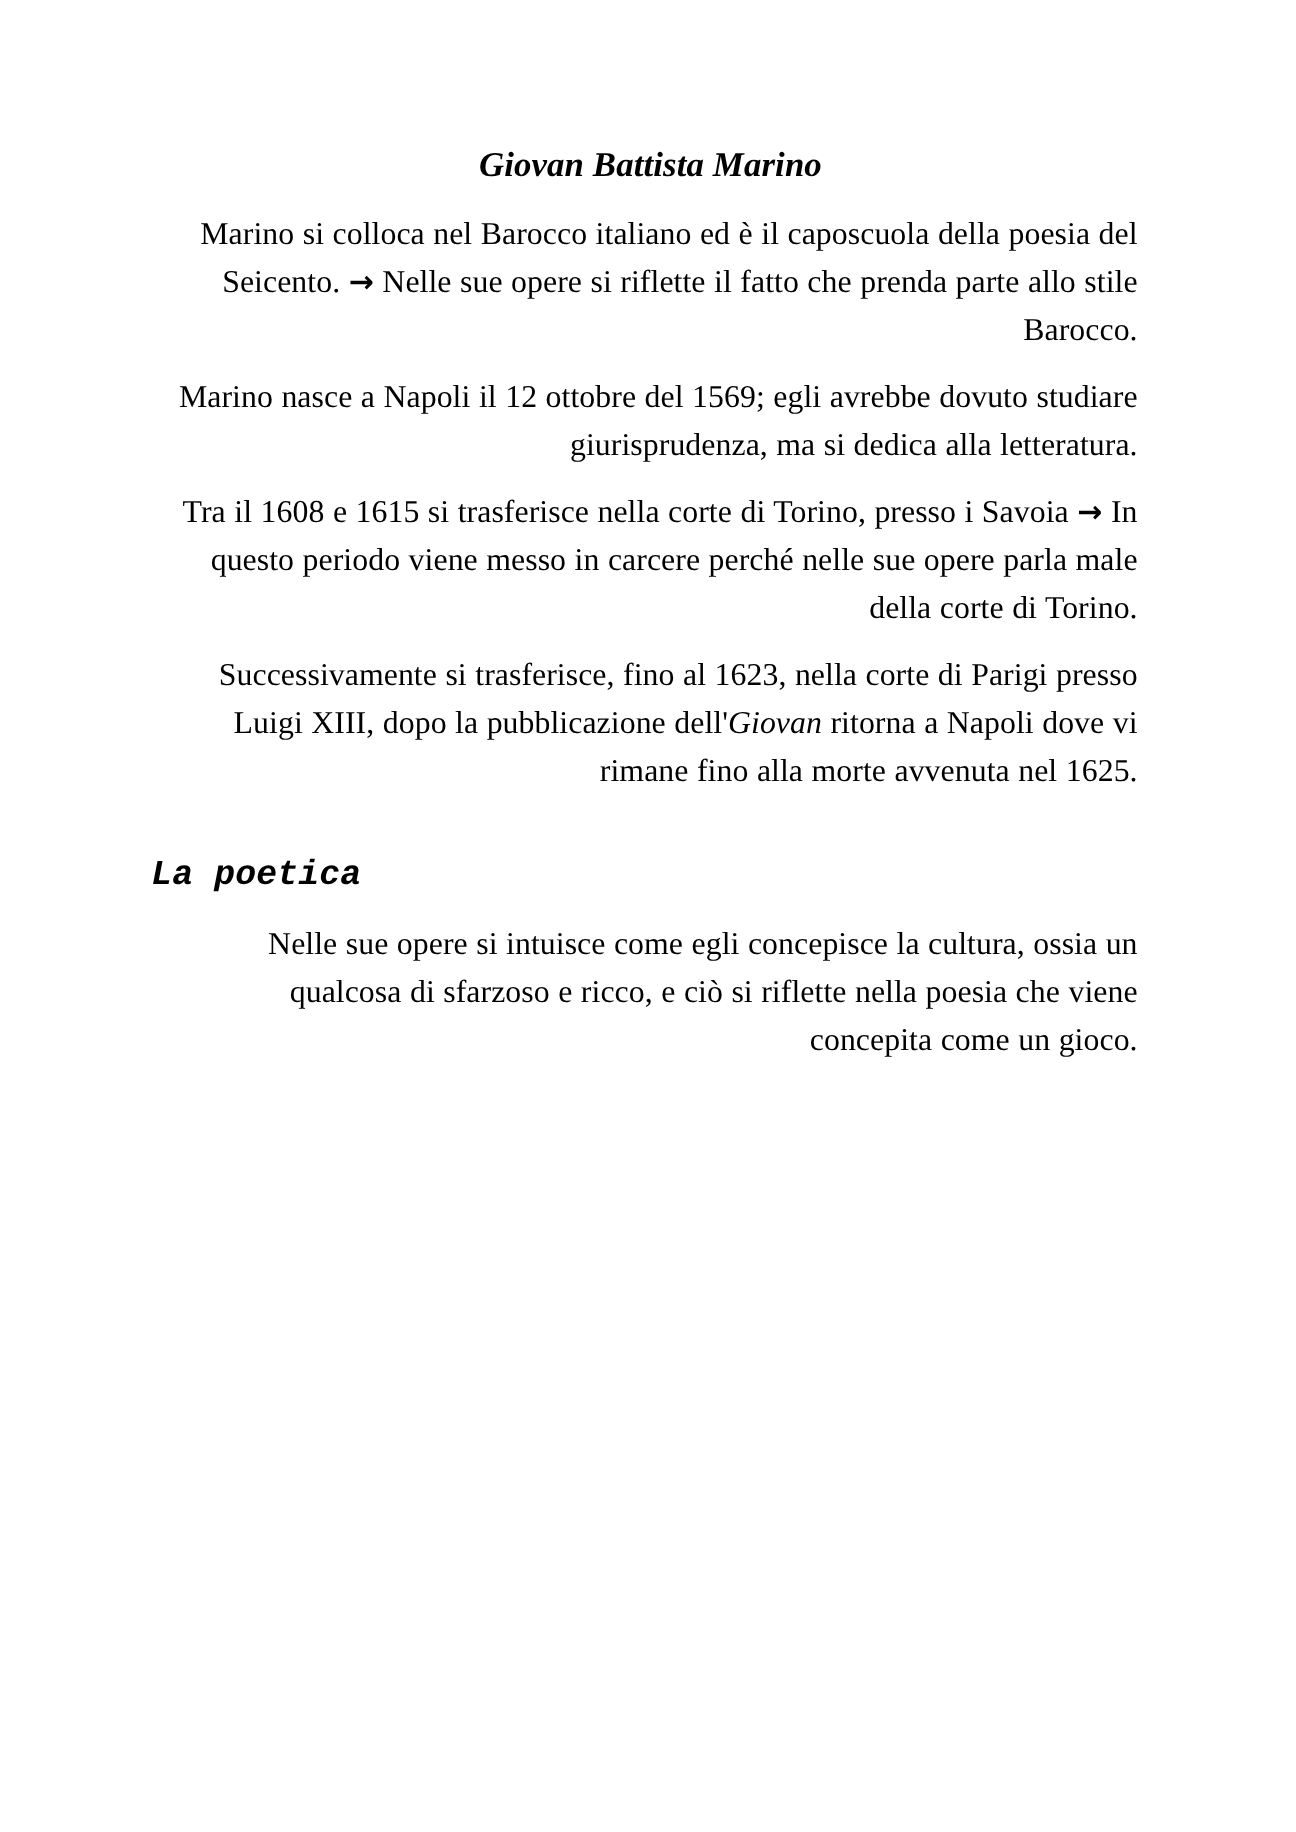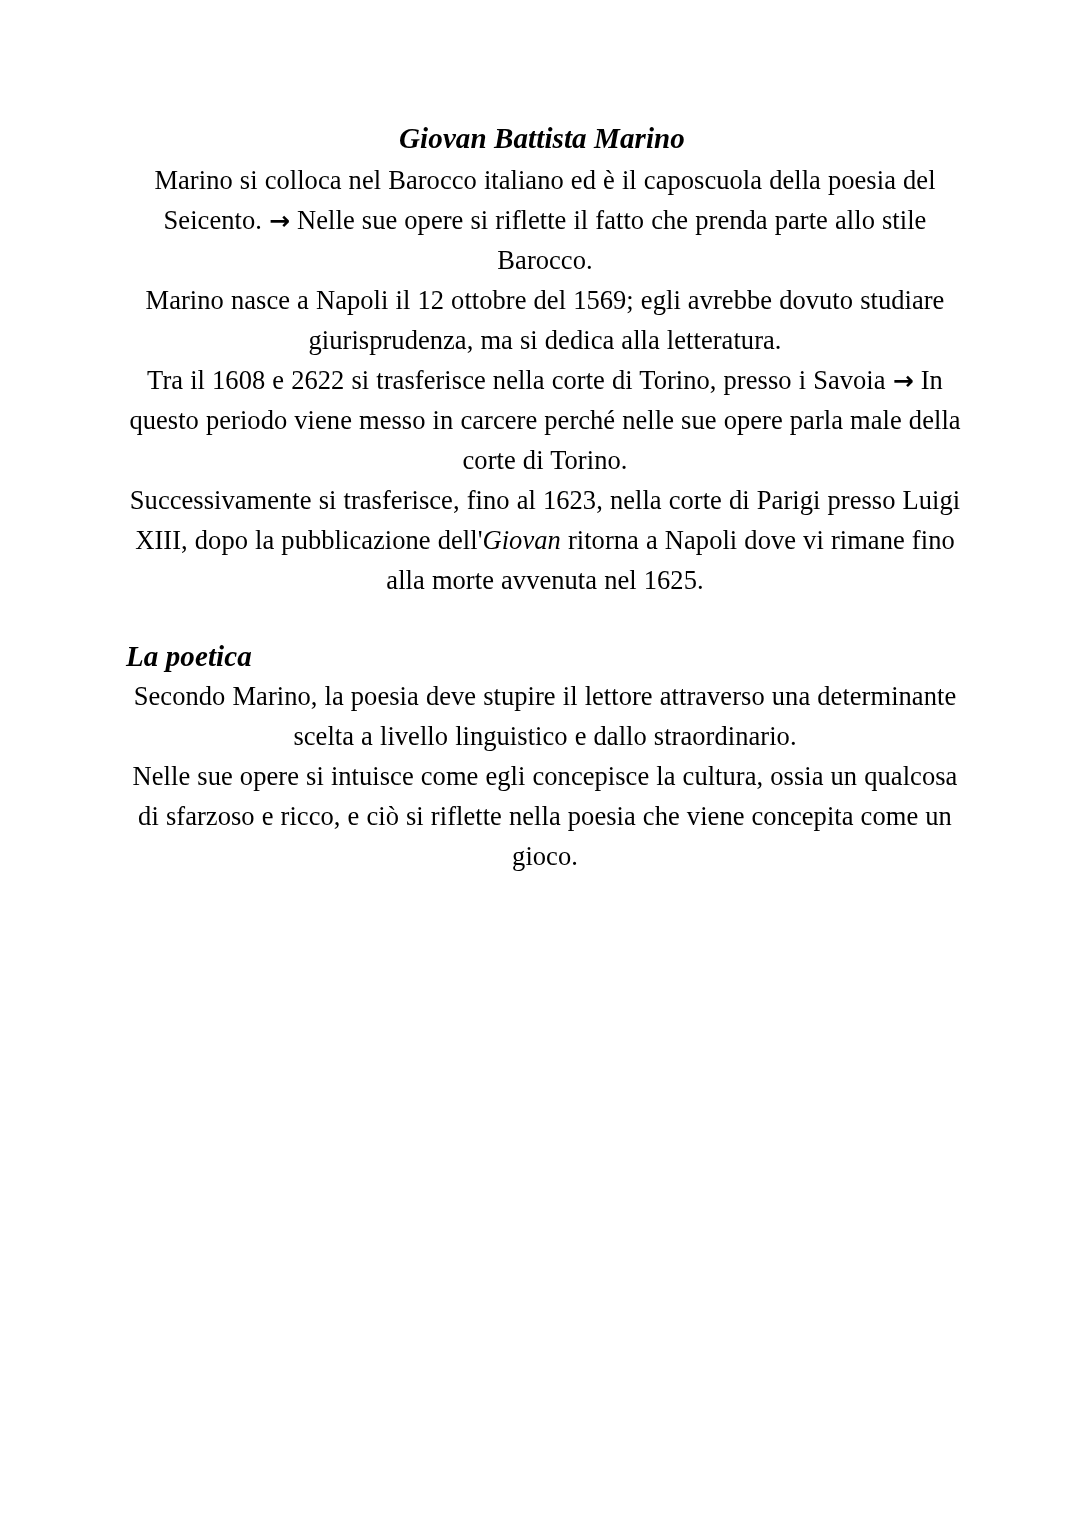--- a/index.html
+++ b/index.html
@@ -36,55 +36,55 @@
     font-size: 29px;
     font-weight: bold;
     font-style: italic;
     line-height: 40px;
     margin: 0;
     letter-spacing: 0.1px;
   }
   .body-block {
     font-size: 26.5px;
     line-height: 40px;
-    margin: 0;
-    text-align: center;
+    margin: 16px;
+    text-align: right;
     letter-spacing: 0.05px;
     word-spacing: 0.4px;
   }
   .arrow {
     font-family: "DejaVu Sans", "Liberation Sans", sans-serif;
     font-weight: bold;
     font-size: 25px;
     line-height: 0;
   }
   .ital {
     font-style: italic;
   }
   .gap-before {
-    margin-top: 36px;
+    margin-top: 48px;
+    font-family: Liberation Mono, monospace;
   }
 </style>
 </head>
 <body>
 
 <div class="page">
 
   <h1 class="doc-title">Giovan Battista Marino</h1>
 
 
   <p class="body-block"><span>Marino si colloca nel Barocco italiano ed è il caposcuola della poesia del Seicento.</span> <span class="arrow">→</span> <span>Nelle sue opere si riflette il fatto che prenda parte allo stile Barocco.</span></p>
 
   <p class="body-block">Marino nasce a Napoli il 12 ottobre del 1569; egli avrebbe dovuto studiare giurisprudenza, ma si dedica alla letteratura.</p>
 
 
-  <p class="body-block"><span>Tra il 1608 e 2622 si trasferisce nella corte di Torino, presso i Savoia</span> <span class="arrow">→</span> <span>In questo periodo viene messo in carcere perché nelle sue opere parla male della corte di Torino.</span></p>
+  <p class="body-block"><span>Tra il 1608 e 1615 si trasferisce nella corte di Torino, presso i Savoia</span> <span class="arrow">→</span> <span>In questo periodo viene messo in carcere perché nelle sue opere parla male della corte di Torino.</span></p>
 
   <p class="body-block"><span>Successivamente si trasferisce, fino al 1623, nella corte di Parigi presso Luigi XIII, dopo la pubblicazione dell'</span><span class="ital">Giovan</span><span> ritorna a Napoli dove vi rimane fino alla morte avvenuta nel 1625.</span></p>
 
   <h2 class="section-heading gap-before">La poetica</h2>
 
-  <p class="body-block">Secondo Marino, la poesia deve stupire il lettore attraverso una determinante scelta a livello linguistico e dallo straordinario.</p>
 
 
   <p class="body-block">Nelle sue opere si intuisce come egli concepisce la cultura, ossia un qualcosa di sfarzoso e ricco, e ciò si riflette nella poesia che viene concepita come un gioco.</p>
 
 </div>
 
 </body></html>

